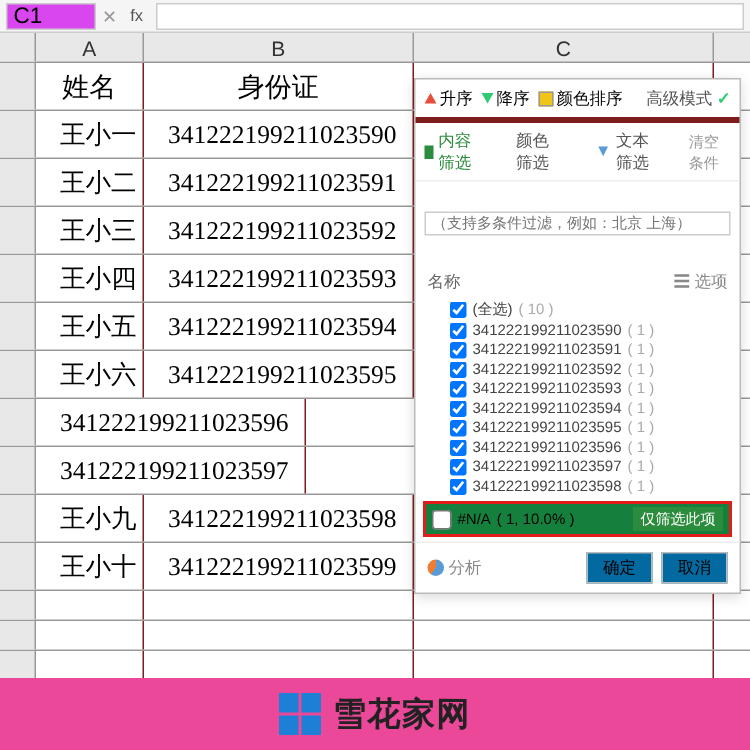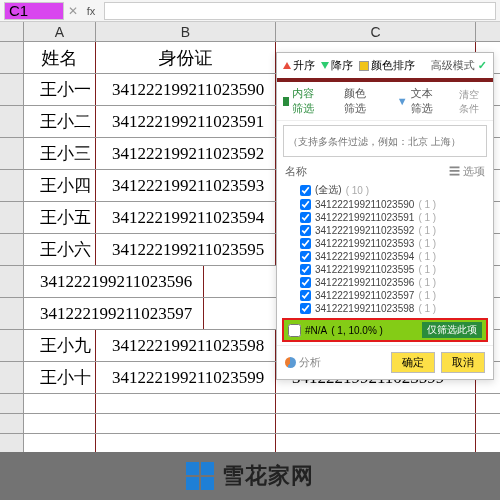--- a/index.html
+++ b/index.html
@@ -25,35 +25,35 @@
 .arrow-dn{width:0;height:0;border-left:4px solid transparent;border-right:4px solid transparent;border-top:7px solid #2ecc71}
 .color-sw{width:10px;height:10px;background:#f0c419;border:1px solid #999}
 .adv{color:#555;margin-left:auto;display:flex;align-items:center;gap:3px}
 .check{color:#2ecc71;font-weight:bold}
 .panel-tabs{display:flex;padding:4px 6px;gap:22px;border-bottom:1px solid #eee;align-items:flex-end}
 .tab{color:#555;cursor:pointer;display:flex;align-items:center;gap:3px}
 .tab.active{color:#2a8c3c}
 .funnel{width:9px;height:9px;display:inline-block}
 .funnel.g{background:linear-gradient(#2a8c3c,#2a8c3c)}
 .clear-link{margin-left:auto;color:#999;font-size:10px}
-.search-box{margin:4px 6px;height:32px}
+.search-box{margin:20px 6px;height:16px}
 .search-box input{width:100%;height:100%;border:1px solid #ccc;padding:2px 4px;font-size:10px;color:#999}
 .list-hdr{display:flex;justify-content:space-between;padding:3px 8px;color:#666}
 .opts{color:#888}
 .chk-list{max-height:180px;overflow:hidden;padding:0 6px}
 .chk-item{display:flex;align-items:center;gap:4px;padding:1px 17px;font-size:10px;color:#444}
 .chk-item input{width:11px;height:11px}
 .chk-item .count{color:#aaa}
-.highlight-row{border:2px solid #e21b1b;margin:3px 5px;padding:2px 4px;display:flex;align-items:center;gap:4px;background:#84cc16;font-size:10px}
+.highlight-row{border:2px solid #e21b1b;margin:3px 5px;padding:2px 4px;display:flex;align-items:center;gap:4px;background:#15803d;font-size:10px}
 .only-btn{margin-left:auto;background:#2a8c3c;color:#fff;padding:1px 5px;font-size:10px}
 .panel-bot{display:flex;align-items:center;padding:6px 8px;gap:6px;border-top:1px solid #eee}
 .analyze{color:#888;display:flex;align-items:center;gap:3px}
 .pie{width:11px;height:11px;border-radius:50%;background:conic-gradient(#5b9bd5 0 60%,#ed7d31 60% 100%)}
-.btn{border:1px solid #bbb;padding:2px 10px;background:#fde047;font-size:11px;cursor:pointer}
-.footer{position:absolute;bottom:0;left:0;right:0;height:48px;background:#737373;display:flex;align-items:center;justify-content:center;gap:8px}
+.btn{border:1px solid #bbb;padding:2px 10px;background:#0369a1;font-size:11px;cursor:pointer}
+.footer{position:absolute;bottom:0;left:0;right:0;height:48px;background:#ec4899;display:flex;align-items:center;justify-content:center;gap:8px}
 .logo-ic{width:28px;height:28px;display:grid;grid-template-columns:1fr 1fr;grid-template-rows:1fr 1fr;gap:2px}
 .logo-ic span{background:#1e7fd6}
 .logo-tx{font-size:22px;font-weight:bold;color:#222;letter-spacing:1px}
 .empty-rows .row{height:20px}
 .empty-rows .cell{font-size:12px}
 </style>
 </head>
 <body>
 
 <div class="formula-bar">

